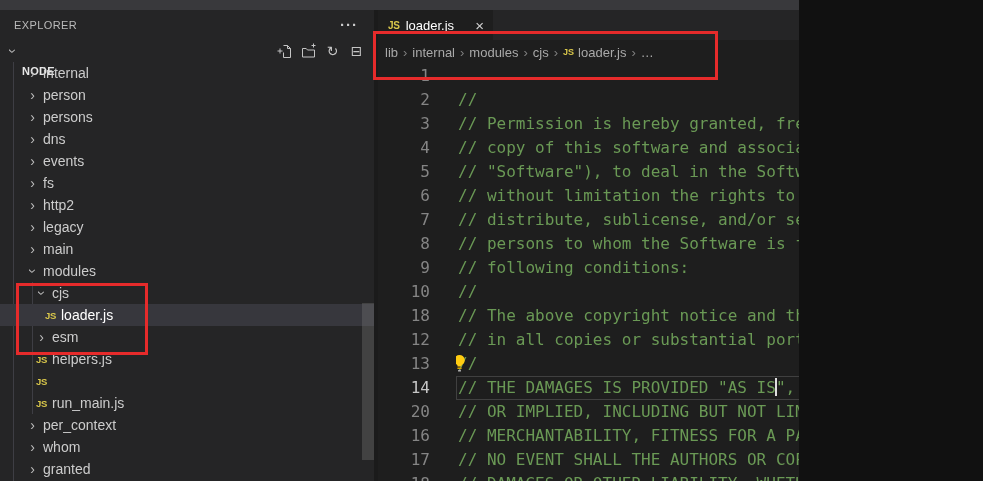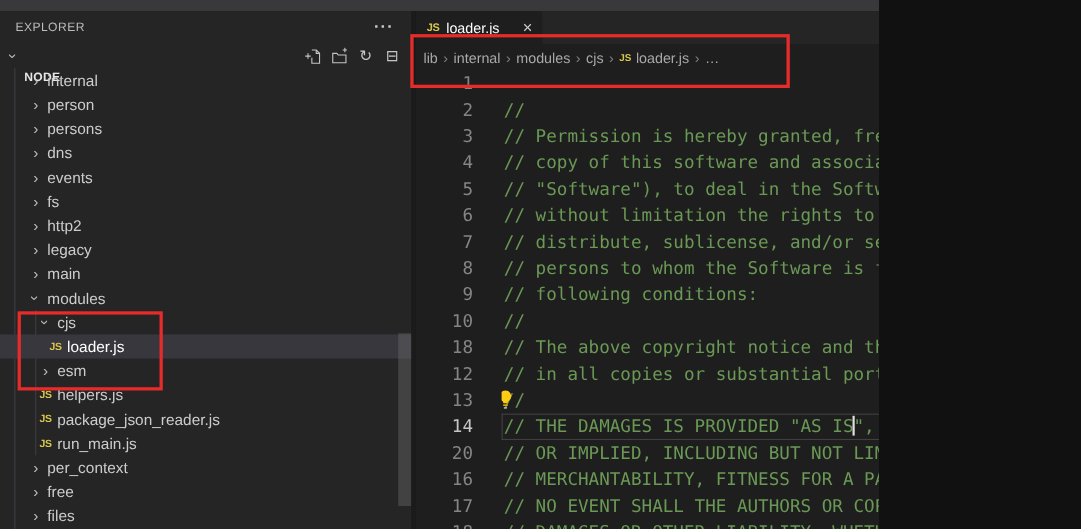--- a/index.html
+++ b/index.html
@@ -145,37 +145,36 @@
         <div class="tree-row" style="padding-left: 33px;">
           <span class="twistie">›</span>
           <span class="tree-label">esm</span>
         </div>
         <div class="tree-row" style="padding-left: 33px;">
           <span class="js-badge">JS</span>
           <span class="tree-label">helpers.js</span>
         </div>
         <div class="tree-row" style="padding-left: 33px;">
           <span class="js-badge">JS</span>
-          <span class="tree-label">package_json_reader.js</span>
         </div>
         <div class="tree-row" style="padding-left: 33px;">
           <span class="js-badge">JS</span>
           <span class="tree-label">run_main.js</span>
         </div>
         <div class="tree-row" style="padding-left: 24px;">
           <span class="twistie">›</span>
           <span class="tree-label">per_context</span>
         </div>
         <div class="tree-row" style="padding-left: 24px;">
           <span class="twistie">›</span>
-          <span class="tree-label">free</span>
-        </div>
-        <div class="tree-row" style="padding-left: 24px;">
-          <span class="twistie">›</span>
-          <span class="tree-label">files</span>
+          <span class="tree-label">whom</span>
+        </div>
+        <div class="tree-row" style="padding-left: 24px;">
+          <span class="twistie">›</span>
+          <span class="tree-label">granted</span>
         </div>
       </div>
     <div class="sb-scroll"></div>
   </div>
 
   <div class="editor">
     <div class="tabbar">
       <div class="tab">
         <span class="js-badge">JS</span>
         <span class="tab-label">loader.js</span>

